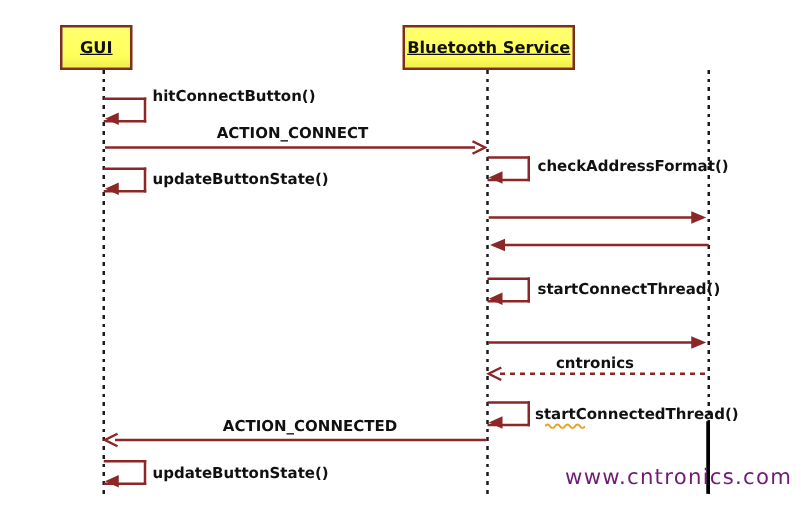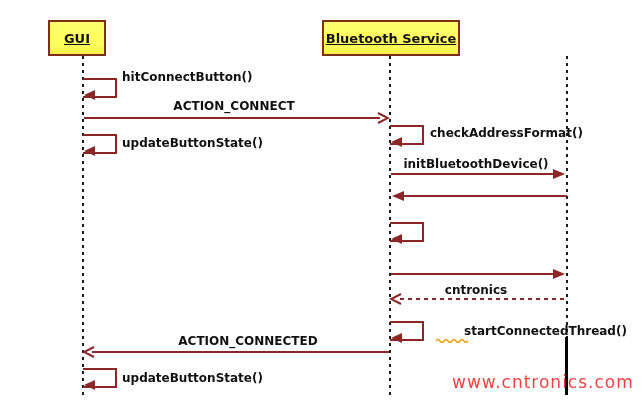--- a/index.html
+++ b/index.html
@@ -43,21 +43,21 @@
   .tri{position:absolute; width:0; height:0;}
   .tri.right{border-top:5px solid transparent;border-bottom:5px solid transparent;border-left:12px solid #8b2727;}
   .tri.left{border-top:5px solid transparent;border-bottom:5px solid transparent;border-right:12px solid #8b2727;}
   .tri.self{border-top:5px solid transparent;border-bottom:5px solid transparent;border-right:11px solid #8b2727;}
   
   .openarrow{position:absolute;}
   
   #cursor-bar{position:absolute; left:565px; top:337px; width:3px; height:58px; background:#000000;}
   #watermark{
     position:absolute; left:452px; top:372px; font-size:17px;
-    color:#ef4444; letter-spacing:1px; white-space:nowrap;
+    color:#701a75; letter-spacing:1px; white-space:nowrap;
   }
   #squiggle{position:absolute; left:436px; top:337px;}
 </style>
 </head>
 <body>
 
 <div id="stage">
 
   <div class="pbox" style="left:48px;width:58px;">
     <span class="plabel">GUI</span>
@@ -83,40 +83,40 @@
   <div class="loop" style="left:83px;top:134px;"></div>
   <div class="tri self" style="left:84px;top:146px;"></div>
   <div class="mlabel" style="left:122px;top:136px;">updateButtonState()</div>
 
   <div class="loop" style="left:390px;top:125px;"></div>
   <div class="tri self" style="left:391px;top:137px;"></div>
   <div class="mlabel" style="left:430px;top:126px;">checkAddressFormat()</div>
 
   <div class="mline" style="left:391px;top:173px;width:164px;"></div>
   <div class="tri right" style="left:553px;top:169px;"></div>
-  <div class="mlabel centered" style="left:391px;top:157px;width:170px;">initBluetoothDevice()</div>
 
   <div class="mline" style="left:395px;top:195px;width:172px;"></div>
   <div class="tri left" style="left:392px;top:191px;"></div>
 
   <div class="loop" style="left:390px;top:222px;"></div>
   <div class="tri self" style="left:391px;top:234px;"></div>
+  <div class="mlabel" style="left:430px;top:224px;">startConnectThread()</div>
 
   <div class="mline" style="left:391px;top:273px;width:164px;"></div>
   <div class="tri right" style="left:553px;top:269px;"></div>
 
   <div class="mline dashed" style="left:400px;top:298px;width:167px;"></div>
   <svg class="openarrow" style="left:389px;top:292px;" width="14" height="14">
     <polyline points="12,2 2,7 12,12" fill="none" stroke="#8b2727" stroke-width="2"></polyline>
   </svg>
   <div class="mlabel centered" style="left:391px;top:283px;width:170px;">cntronics</div>
 
   <div class="loop" style="left:390px;top:321px;"></div>
   <div class="tri self" style="left:391px;top:333px;"></div>
-  <div class="mlabel" style="left:428px;top:324px;margin-left:36px;">startConnectedThread()</div>
+  <div class="mlabel" style="left:428px;top:324px;">startConnectedThread()</div>
   <svg id="squiggle" width="32" height="6">
     <path d="M0,4 q2,-3 4,0 t4,0 t4,0 t4,0 t4,0 t4,0 t4,0 t4,0" fill="none" stroke="#eda212" stroke-width="1.6"></path>
   </svg>
 
   <div class="mline" style="left:92px;top:351px;width:297px;"></div>
   <svg class="openarrow" style="left:82px;top:345px;" width="14" height="14">
     <polyline points="12,2 2,7 12,12" fill="none" stroke="#8b2727" stroke-width="2"></polyline>
   </svg>
   <div class="mlabel centered" style="left:98px;top:334px;width:300px;">ACTION_CONNECTED</div>
 

